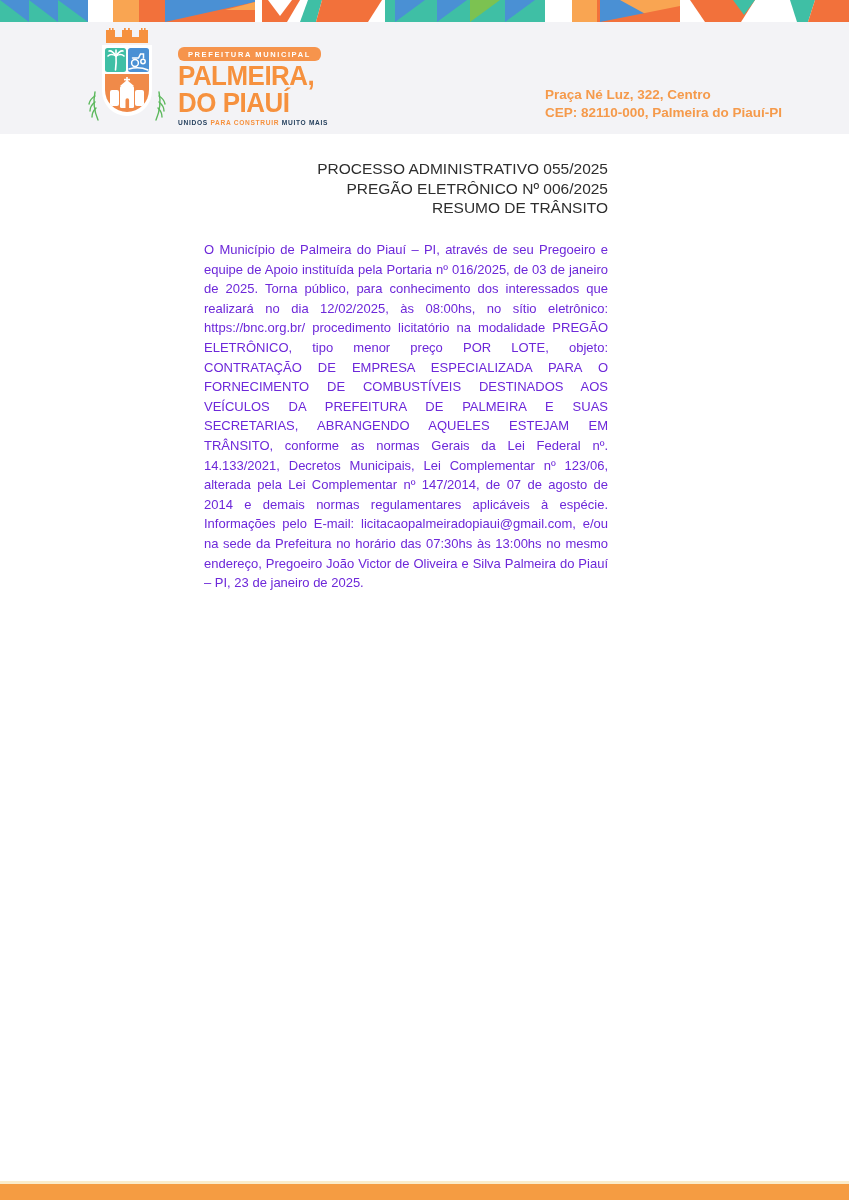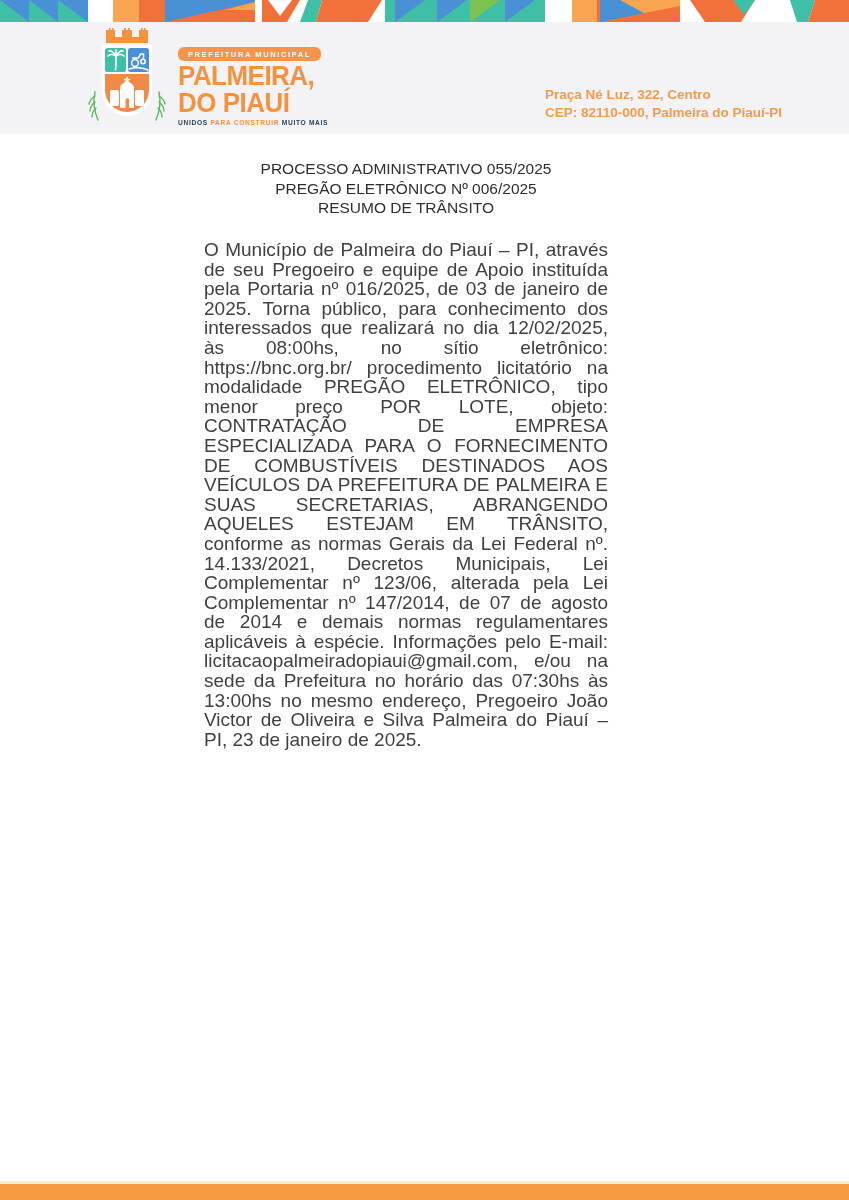--- a/index.html
+++ b/index.html
@@ -67,32 +67,32 @@
     font-size: 13.5px;
     line-height: 17.5px;
     margin-top: 36px;
   }
 
   
   .doc-title {
     position: absolute;
     left: 204px; top: 159px;
     width: 404px;
-    text-align: center;
+    text-align: right;
     color: #2e2e2e;
     font-size: 15.5px;
     line-height: 19.6px;
   }
 
   .doc-paragraph {
     position: absolute;
     left: 204px; top: 240px;
     width: 404px;
-    color: #404040;
-    font-size: 19px;
+    color: #6d28d9;
+    font-size: 13px;
     line-height: 19.6px;
     text-align: justify;
     text-justify: inter-word;
   }
 
   
   .footer-bar {
     position: absolute; left: 0; bottom: 0;
     width: 849px; height: 19px;
     background: #f59c42;

